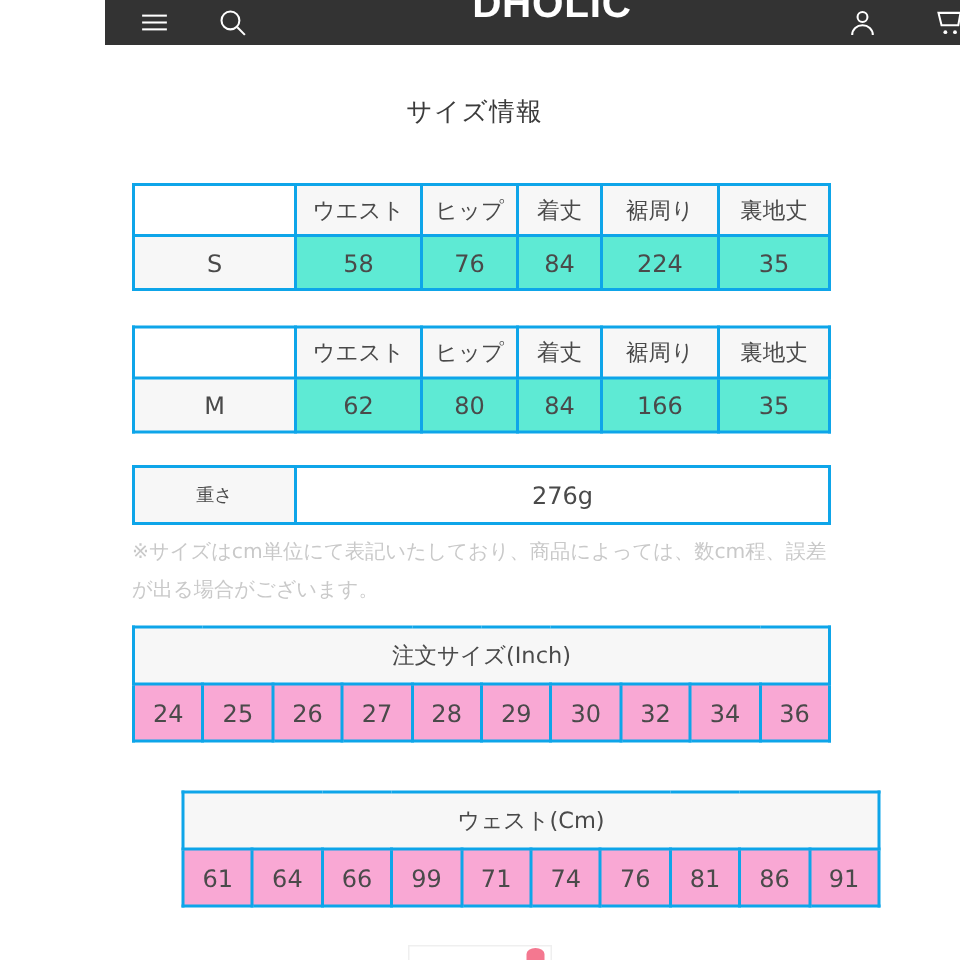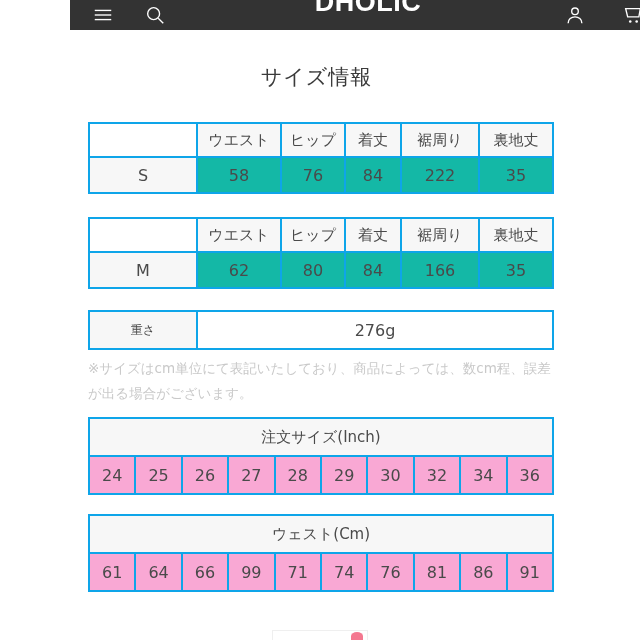--- a/index.html
+++ b/index.html
@@ -64,21 +64,21 @@
     pointer-events: none;
   }
 
   
   .page-title {
     position: absolute;
     top: 63px;
     left: 0;
     width: 633px;
     text-align: center;
-    font-size: 21px;
+    font-size: 17px;
     color: #3b3b3b;
     letter-spacing: 1px;
     font-family: Liberation Sans, sans-serif;
   }
 
   
   .tbl {
     position: absolute;
     left: 88px;
     width: 464px;
@@ -102,33 +102,33 @@
   .blank-cell {
     background: #ffffff;
   }
   .label-cell {
     background: #f7f7f7;
     font-size: 16px;
     height: 34px;
     color: #454545;
   }
   .val-cell {
-    background: #14b8a6;
+    background: #5eead4;
     font-size: 16px;
     height: 34px;
     color: #4a4a4a;
     margin-left: 44px;
   }
 
   
   #size-table-s { top: 122px; }
   #size-table-m { top: 217px; }
   #weight-table { top: 310px; }
   #inch-table   { top: 417px; }
-  #cm-table     { top: 514px; }
+  #cm-table     { top: 527px; margin-left: 33px; }
 
   
   .weight-label {
     background: #f7f7f7;
     font-size: 12px;
     height: 36px;
     color: #454545;
   }
   .weight-value {
     background: #ffffff;
@@ -244,21 +244,21 @@
     <th class="hdr-cell">ヒップ</th>
     <th class="hdr-cell">着丈</th>
     <th class="hdr-cell">裾周り</th>
     <th class="hdr-cell">裏地丈</th>
   </tr>
   <tr>
     <td class="label-cell">S</td>
     <td class="val-cell">58</td>
     <td class="val-cell">76</td>
     <td class="val-cell">84</td>
-    <td class="val-cell">222</td>
+    <td class="val-cell">224</td>
     <td class="val-cell">35</td>
   </tr>
 </tbody>
   </table>
 
 <table class="tbl" id="size-table-m">
   <colgroup>
     <col style="width:108px">
       <col style="width:84px">
       <col style="width:64px">

